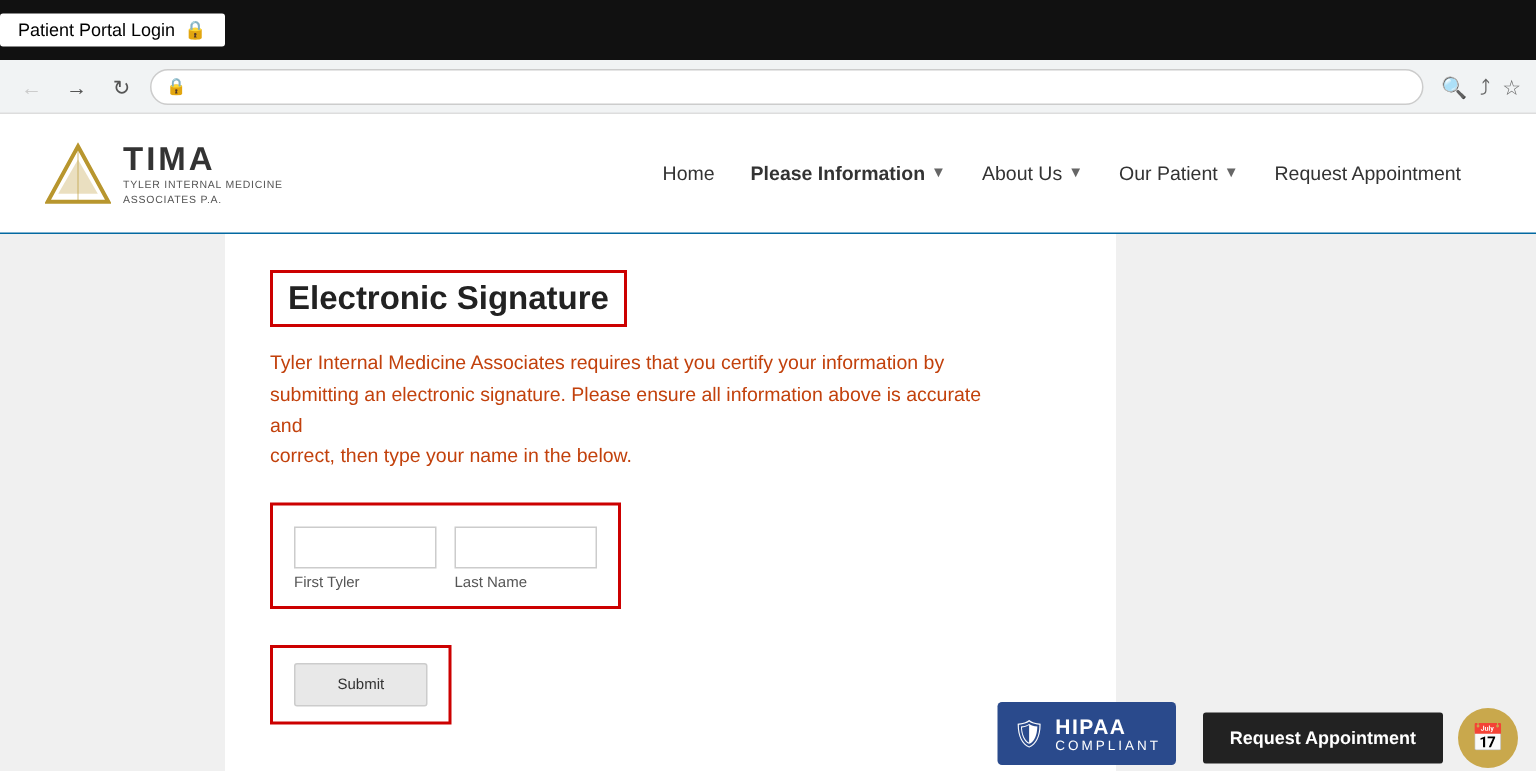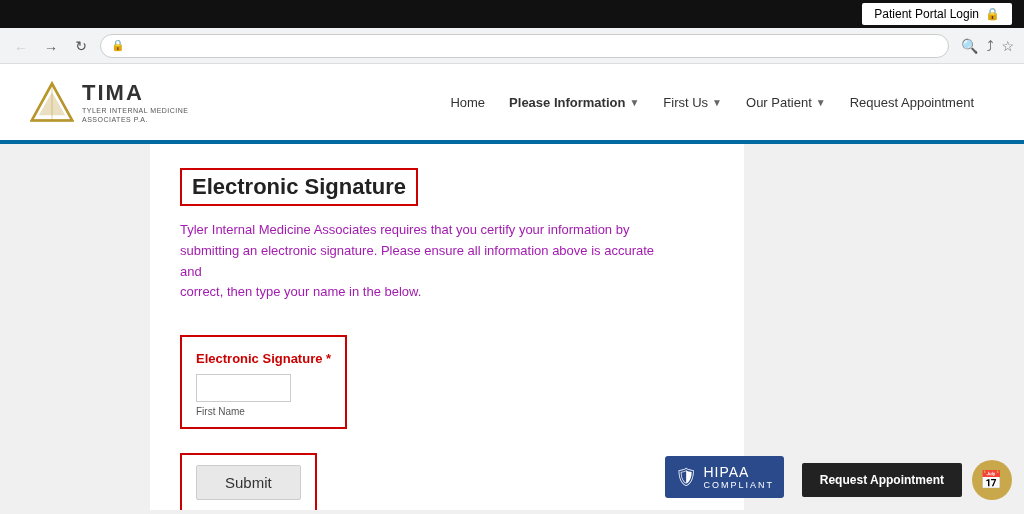--- a/index.html
+++ b/index.html
@@ -1,24 +1,24 @@
 <!DOCTYPE html>
 <html><head>
   <meta charset="utf-8">
   <style>
     * { margin: 0; padding: 0; box-sizing: border-box; }
     body { font-family: Arial, sans-serif; width: 1024px; height: 514px; overflow: hidden; background: #f0f0f0; }
 
     
     .top-bar {
       background: #111;
-      height: 28px;
-      display: flex;
-      align-items: center;
-      justify-content: flex-end;
+      height: 40px;
+      display: flex;
+      align-items: center;
+      justify-content: flex-start;
       padding-right: 12px;
     }
     .patient-portal-btn {
       background: white;
       border: none;
       padding: 4px 12px;
       font-size: 12px;
       cursor: pointer;
       display: flex;
       align-items: center;
@@ -76,21 +76,21 @@
       cursor: pointer;
     }
 
     
     .site-header {
       background: white;
       height: 80px;
       display: flex;
       align-items: center;
       padding: 0 30px;
-      border-bottom: 4px solid #0369a1;
+      border-bottom: 1px solid #0369a1;
       position: relative;
     }
     .logo-area {
       display: flex;
       align-items: center;
       gap: 8px;
     }
     .logo-triangle {
       width: 44px;
       height: 44px;
@@ -174,24 +174,24 @@
       padding: 4px 10px;
       margin-bottom: 14px;
     }
     .section-title {
       font-size: 22px;
       font-weight: bold;
       color: #222;
     }
     .section-desc {
       font-size: 13px;
-      color: #a21caf;
+      color: #c2410c;
       line-height: 1.6;
       max-width: 480px;
-      margin-bottom: 32px;
+      margin-bottom: 20px;
     }
 
     
     .sig-fields-container {
       border: 2px solid #cc0000;
       display: inline-flex;
       flex-direction: column;
       padding: 14px 14px 10px 14px;
       margin-bottom: 24px;
       gap: 8px;
@@ -228,21 +228,21 @@
     
     .submit-container {
       border: 2px solid #cc0000;
       display: inline-block;
       padding: 10px 14px;
     }
     .submit-btn {
       background: #e8e8e8;
       border: 1px solid #ccc;
       padding: 8px 28px;
-      font-size: 15px;
+      font-size: 10px;
       color: #333;
       cursor: pointer;
       border-radius: 2px;
     }
 
     
     .hipaa-badge {
       position: absolute;
       bottom: 12px;
       right: 240px;
@@ -256,21 +256,21 @@
     }
     .hipaa-shield {
       font-size: 18px;
     }
     .hipaa-text {
       display: flex;
       flex-direction: column;
     }
     .hipaa-title {
       font-size: 14px;
-      font-weight: normal;
+      font-weight: bold;
       letter-spacing: 1px;
     }
     .hipaa-sub {
       font-size: 9px;
       letter-spacing: 2px;
       text-transform: uppercase;
     }
 
     
     .bottom-cta-bar {
@@ -350,21 +350,21 @@
   </div>
   <nav class="main-nav">
     <a class="nav-item">
       <span>Home</span>
     </a>
     <a class="nav-item active">
       <span>Please Information</span>
       <span class="nav-chevron">▼</span>
     </a>
     <a class="nav-item">
-      <span>First Us</span>
+      <span>About Us</span>
       <span class="nav-chevron">▼</span>
     </a>
     <a class="nav-item">
       <span>Our Patient</span>
       <span class="nav-chevron">▼</span>
     </a>
     <button class="request-appt-btn">
       <span>Request Appointment</span>
     </button>
   </nav>
@@ -378,28 +378,28 @@
       <div class="section-title-box">
         <span class="section-title">Electronic Signature</span>
       </div>
       <p class="section-desc">
         <span>Tyler Internal Medicine Associates requires that you certify your information by</span><br>
         <span>submitting an electronic signature. Please ensure all information above is accurate and</span><br>
         <span>correct, then type your name in the below.</span>
       </p>
       
       <div class="sig-fields-container">
-        <div class="sig-fields-label">
-          <span>Electronic Signature</span>
-          <span style="color:#cc0000;">*</span>
-        </div>
         <div class="sig-inputs-row">
           <div class="sig-input-group">
             <input type="text" class="sig-input" style="">
-            <span class="sig-input-label">First Name</span>
+            <span class="sig-input-label">First Tyler</span>
+          </div>
+          <div class="sig-input-group">
+            <input type="text" class="sig-input" style="">
+            <span class="sig-input-label">Last Name</span>
           </div>
         </div>
       </div>
       <br>
       
       <div class="submit-container">
         <button class="submit-btn">Submit</button>
       </div>
     </div>
     <div class="right-sidebar"></div>

